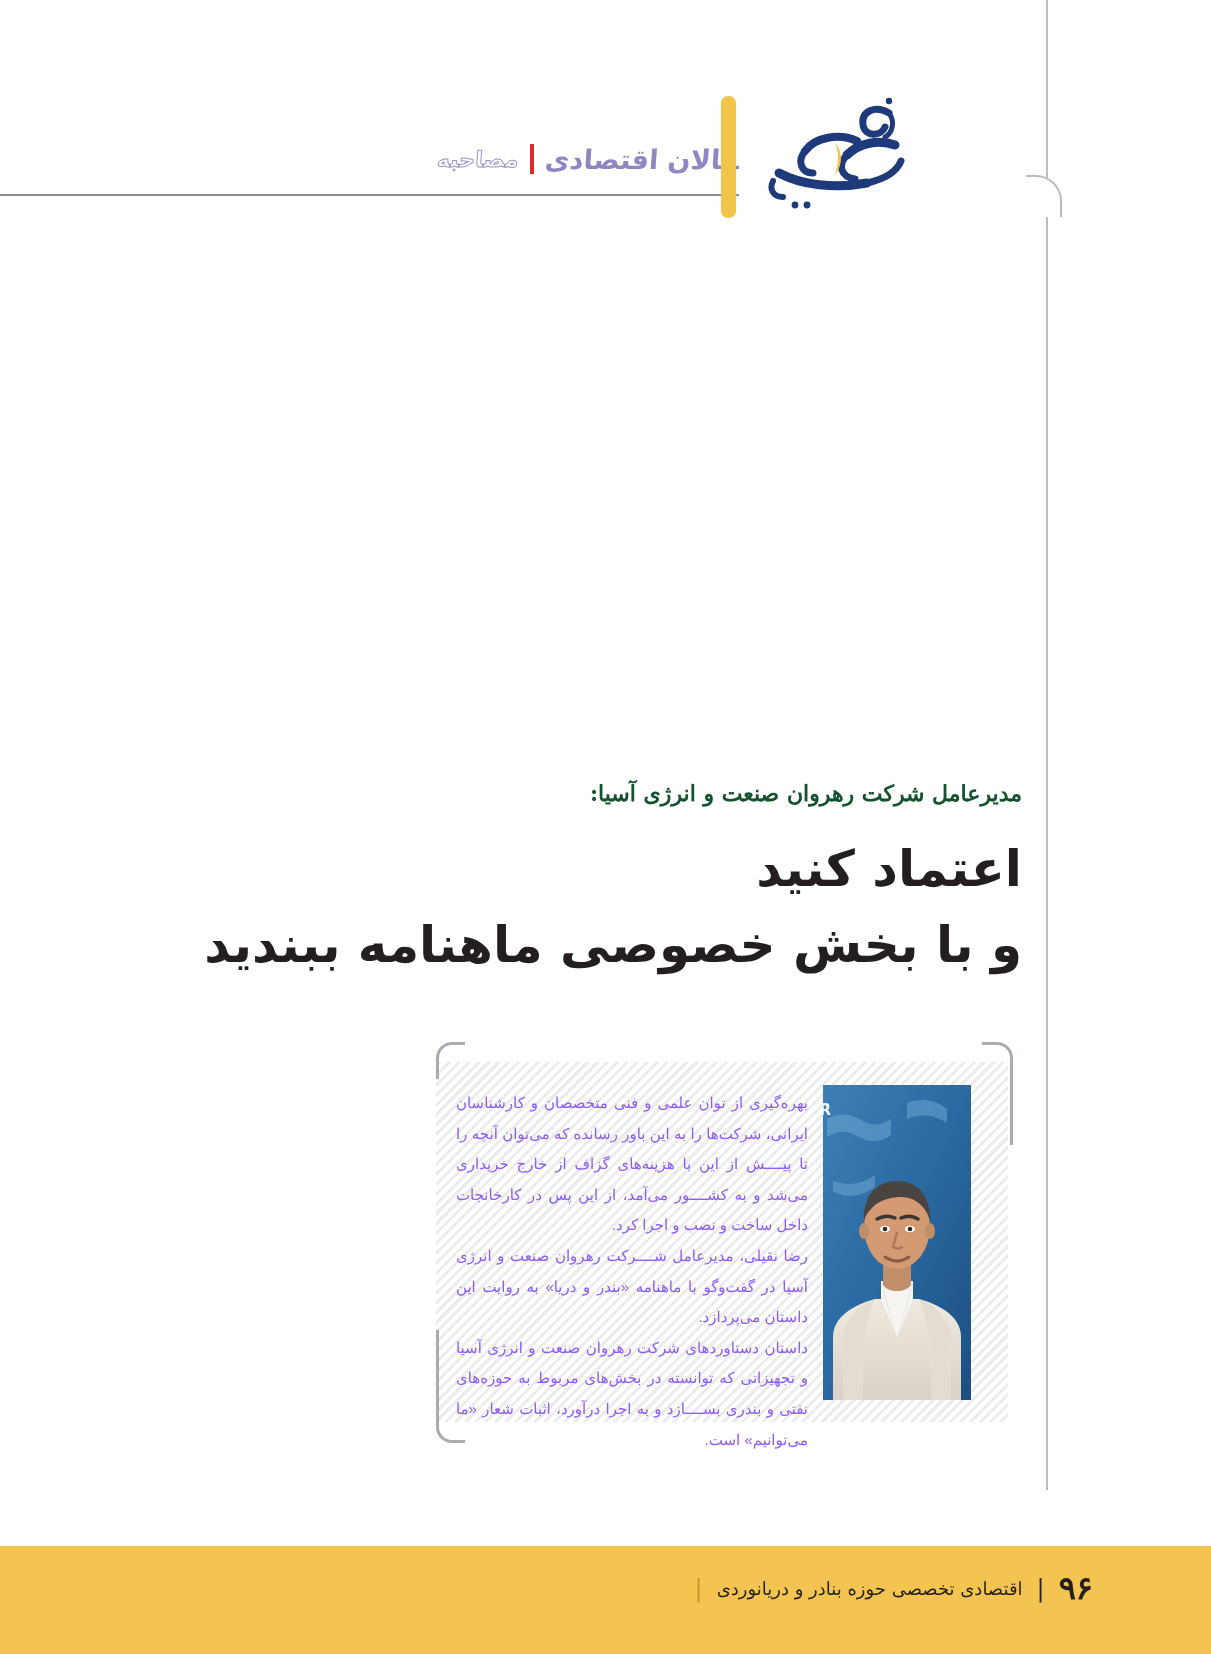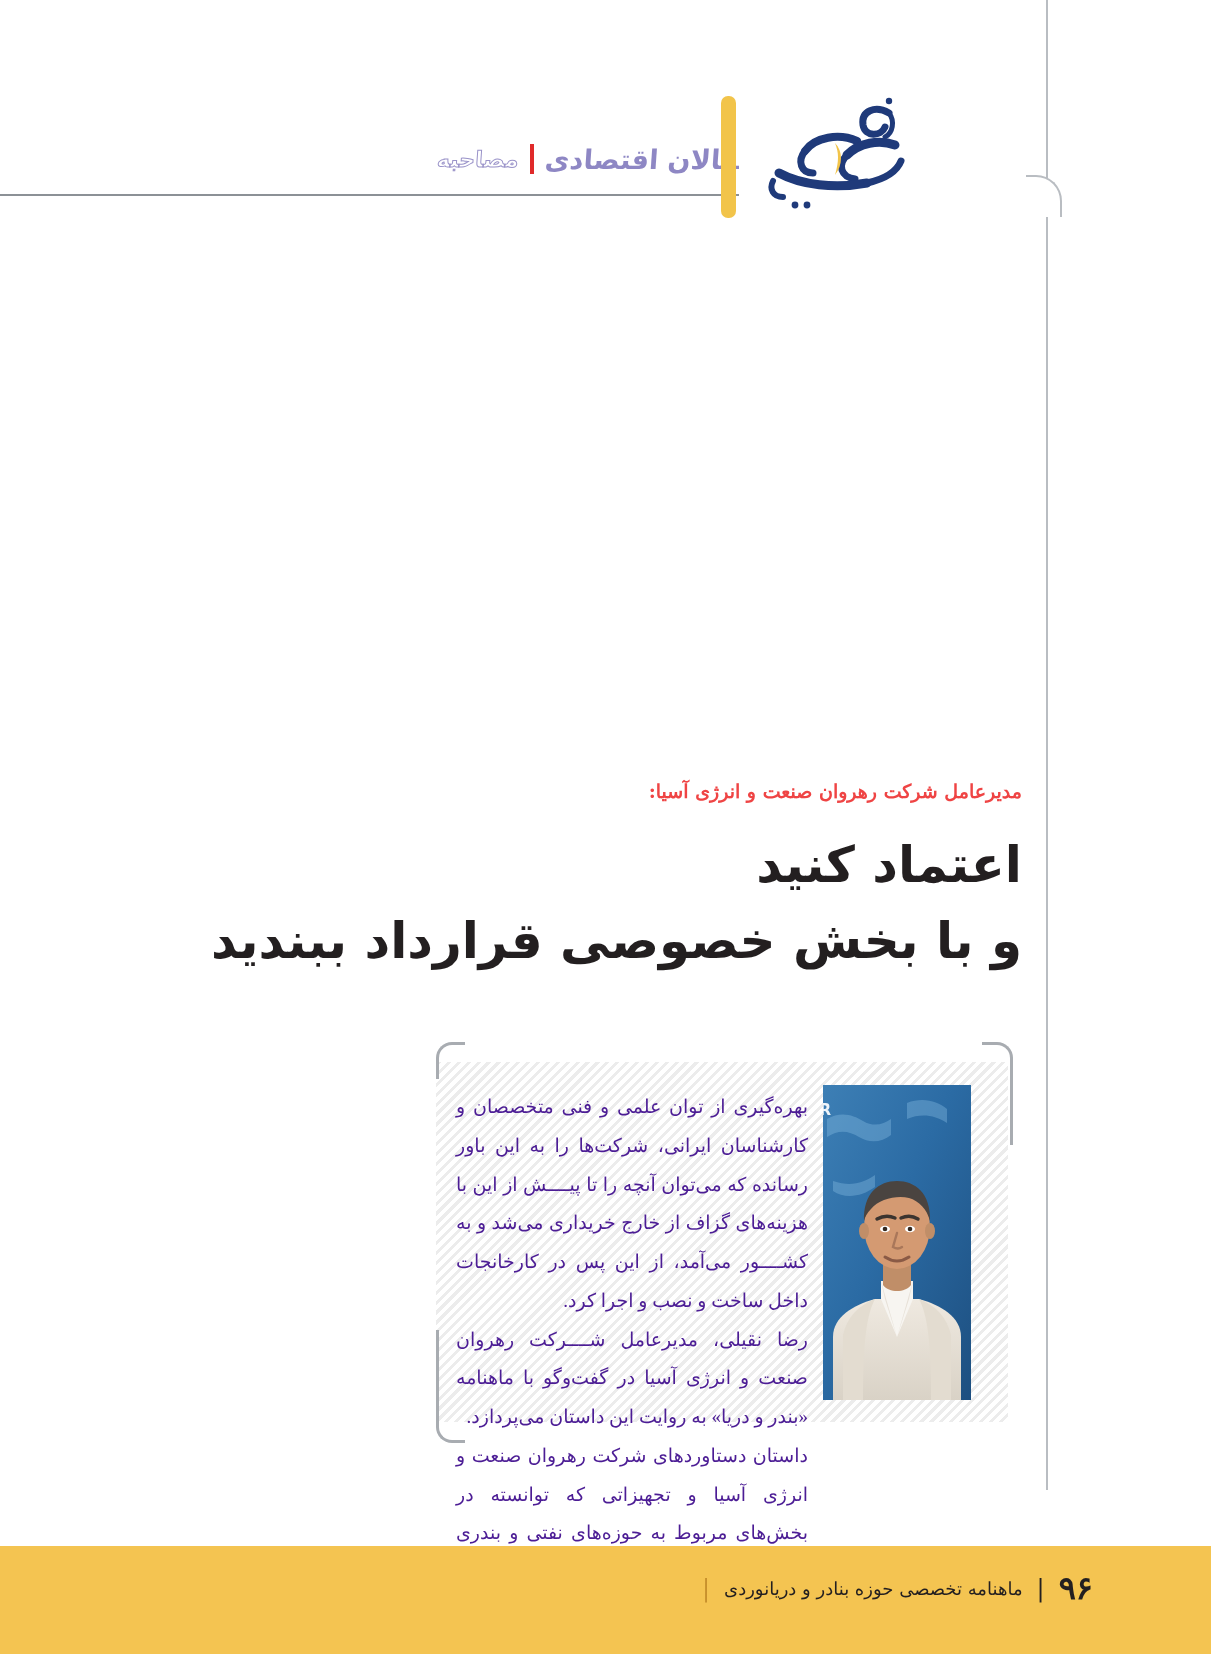--- a/index.html
+++ b/index.html
@@ -119,23 +119,23 @@
     position: absolute;
     top: 778px;
     left: 0;
     width: 1022px;
     text-align: right;
     direction: rtl;
   }
 
   .eyebrow {
     font-family: "DejaVu Serif", "Liberation Serif", serif;
-    font-size: 19px;
+    font-size: 22px;
     font-weight: 700;
-    color: #ef4444;
+    color: #14532d;
     line-height: 1.4;
     margin: 0 0 22px 0;
     letter-spacing: -0.3px;
   }
 
   .headline {
     font-family: "DejaVu Sans", sans-serif;
     font-size: 50px;
     font-weight: 700;
     color: #231f20;
@@ -198,24 +198,24 @@
     border-top-right-radius: 16px;
   }
 
   .lead-text {
     position: absolute;
     top: 1088px;
     left: 456px;
     width: 352px;
     direction: rtl;
     text-align: justify;
-    font-family: Liberation Serif, serif;
-    font-size: 19px;
+    font-family: Liberation Sans, sans-serif;
+    font-size: 15px;
     line-height: 2.04;
-    color: #4c1d95;
+    color: #8b5cf6;
   }
 
   .lead-text p { margin: 0; }
 
   
   .portrait {
     position: absolute;
     top: 1085px;
     left: 823px;
     width: 148px;
@@ -318,21 +318,21 @@
         <circle cx="68" cy="120" r="3.4"></circle>
         <circle cx="150" cy="16" r="3.2"></circle>
       </g>
     </svg>
   </div>
 
   <div class="title-block">
     <p class="eyebrow">مدیرعامل شرکت رهروان صنعت و انرژی آسیا:</p>
     <h1 class="headline">
       <span class="headline-line">اعتماد کنید</span>
-      <span class="headline-line">و با بخش خصوصی قرارداد ببندید</span>
+      <span class="headline-line">و با بخش خصوصی ماهنامه ببندید</span>
     </h1>
   </div>
 
   <div class="lead-panel"></div>
   <div class="lead-bracket-top"></div>
   <div class="lead-bracket"></div>
   <div class="photo-bracket"></div>
 
   <div class="lead-text">
     <p>بهره‌گیری از توان علمی و فنی متخصصان و کارشناسان ایرانی، شرکت‌ها را به این باور رسانده که می‌توان آنچه را تا پیــــش از این با هزینه‌های گزاف از خارج خریداری می‌شد و به کشــــور می‌آمد، از این پس در کارخانجات داخل ساخت و نصب و اجرا کرد.</p>
@@ -391,17 +391,17 @@
 
       <path d="M52 214 C44 230, 40 252, 40 315 L20 315 L20 250 C24 232, 36 220, 52 214 Z" fill="#e3dcd0"></path>
       <path d="M96 214 C104 230, 108 252, 108 315 L128 315 L128 250 C124 232, 112 220, 96 214 Z" fill="#e3dcd0"></path>
     </svg>
   </div>
 
   <div class="footer-bar"></div>
   <div class="footer-inner">
     <span class="footer-pagenum">۹۶</span>
     <span class="footer-pipe">|</span>
-    <span class="footer-title">ماهنامه تخصصی حوزه بنادر و دریانوردی</span>
+    <span class="footer-title">اقتصادی تخصصی حوزه بنادر و دریانوردی</span>
     <span class="footer-pipe-end">|</span>
   </div>
 
 </div>
 
 </body></html>

